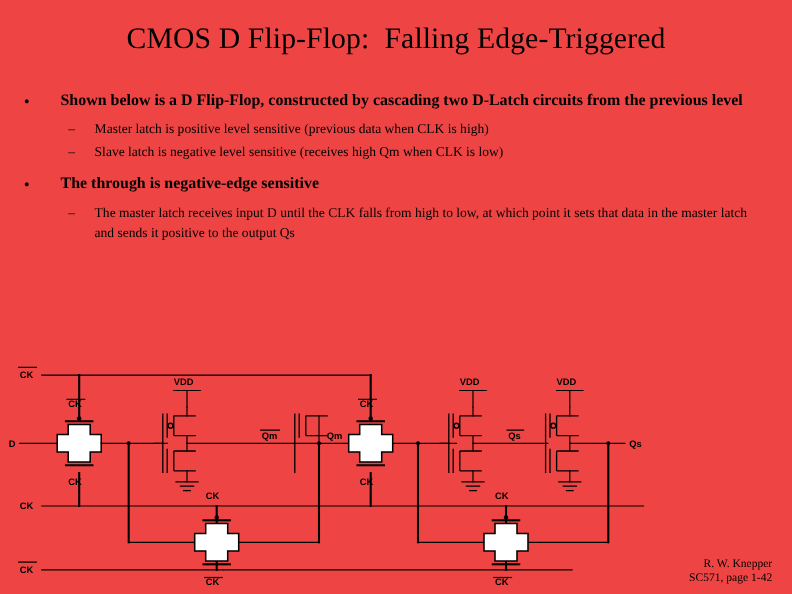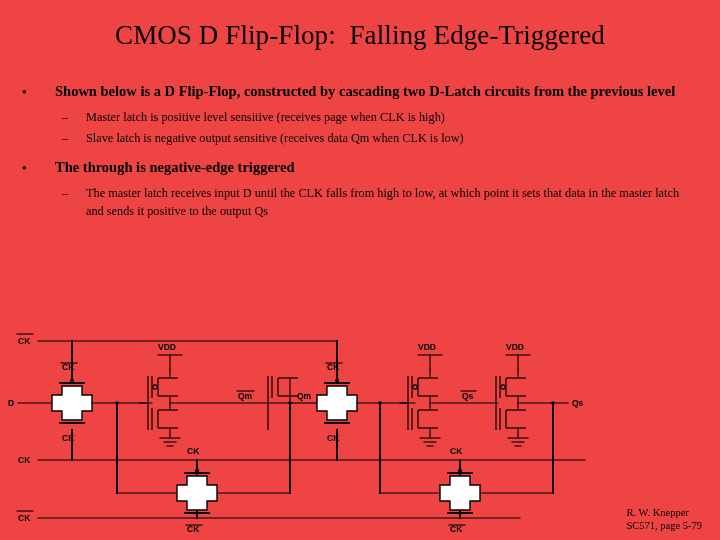--- a/index.html
+++ b/index.html
@@ -74,21 +74,21 @@
   }
   .gap-a { height: 6px; }
   .gap-b { height: 8px; }
   .strong-inline { font-weight: bold; }
 
   
   .credit {
     position: absolute;
     right: 18px;
     bottom: 8px;
-    text-align: left;
+    text-align: right;
     font-size: 10.5px;
     line-height: 12.5px;
     font-family: "Liberation Serif", "DejaVu Serif", serif;
   }
 
   
   .circuit-wrap {
     position: absolute;
     left: 0;
     top: 318px;
@@ -139,33 +139,33 @@
 
     <div class="lvl1">
       <span class="bullet">•</span>
       <span>Shown below is a D Flip-Flop, constructed by cascading two D-Latch circuits from the previous level</span>
     </div>
 
     <div class="gap-a"></div>
 
     <div class="lvl2">
       <span class="dash">–</span>
-      <span>Master latch is positive level sensitive (receives page when CLK is high)</span>
+      <span>Master latch is positive level sensitive (previous data when CLK is high)</span>
     </div>
 
     <div class="lvl2">
       <span class="dash">–</span>
-      <span>Slave latch is negative output sensitive (receives data Qm when CLK is low)</span>
+      <span>Slave latch is negative level sensitive (receives high Qm when CLK is low)</span>
     </div>
 
     <div class="gap-b"></div>
 
     <div class="lvl1">
       <span class="bullet">•</span>
-      <span>The through is </span><span class="strong-inline">negative-edge triggered</span>
+      <span>The through is </span><span class="strong-inline">negative-edge sensitive</span>
     </div>
 
     <div class="gap-a"></div>
 
     <div class="lvl2">
       <span class="dash">–</span>
       <span>The master latch receives input D until the CLK falls from high to low, at which point it sets that data in the master latch and sends it positive to the output Qs</span>
     </div>
 
   </div>
@@ -376,16 +376,16 @@
       <text class="ckt-label" x="450" y="136">CK</text>
       <text class="ckt-label" x="450" y="214">CK</text>
       <line class="wire" x1="449" y1="207" x2="465" y2="207"></line>
     </g>
 
   </svg>
   </div>
 
   <div class="credit">
     <div>R. W. Knepper</div>
-    <div>SC571, page 5-79</div>
+    <div>SC571, page 1-42</div>
   </div>
 
 </div>
 
 </body></html>

